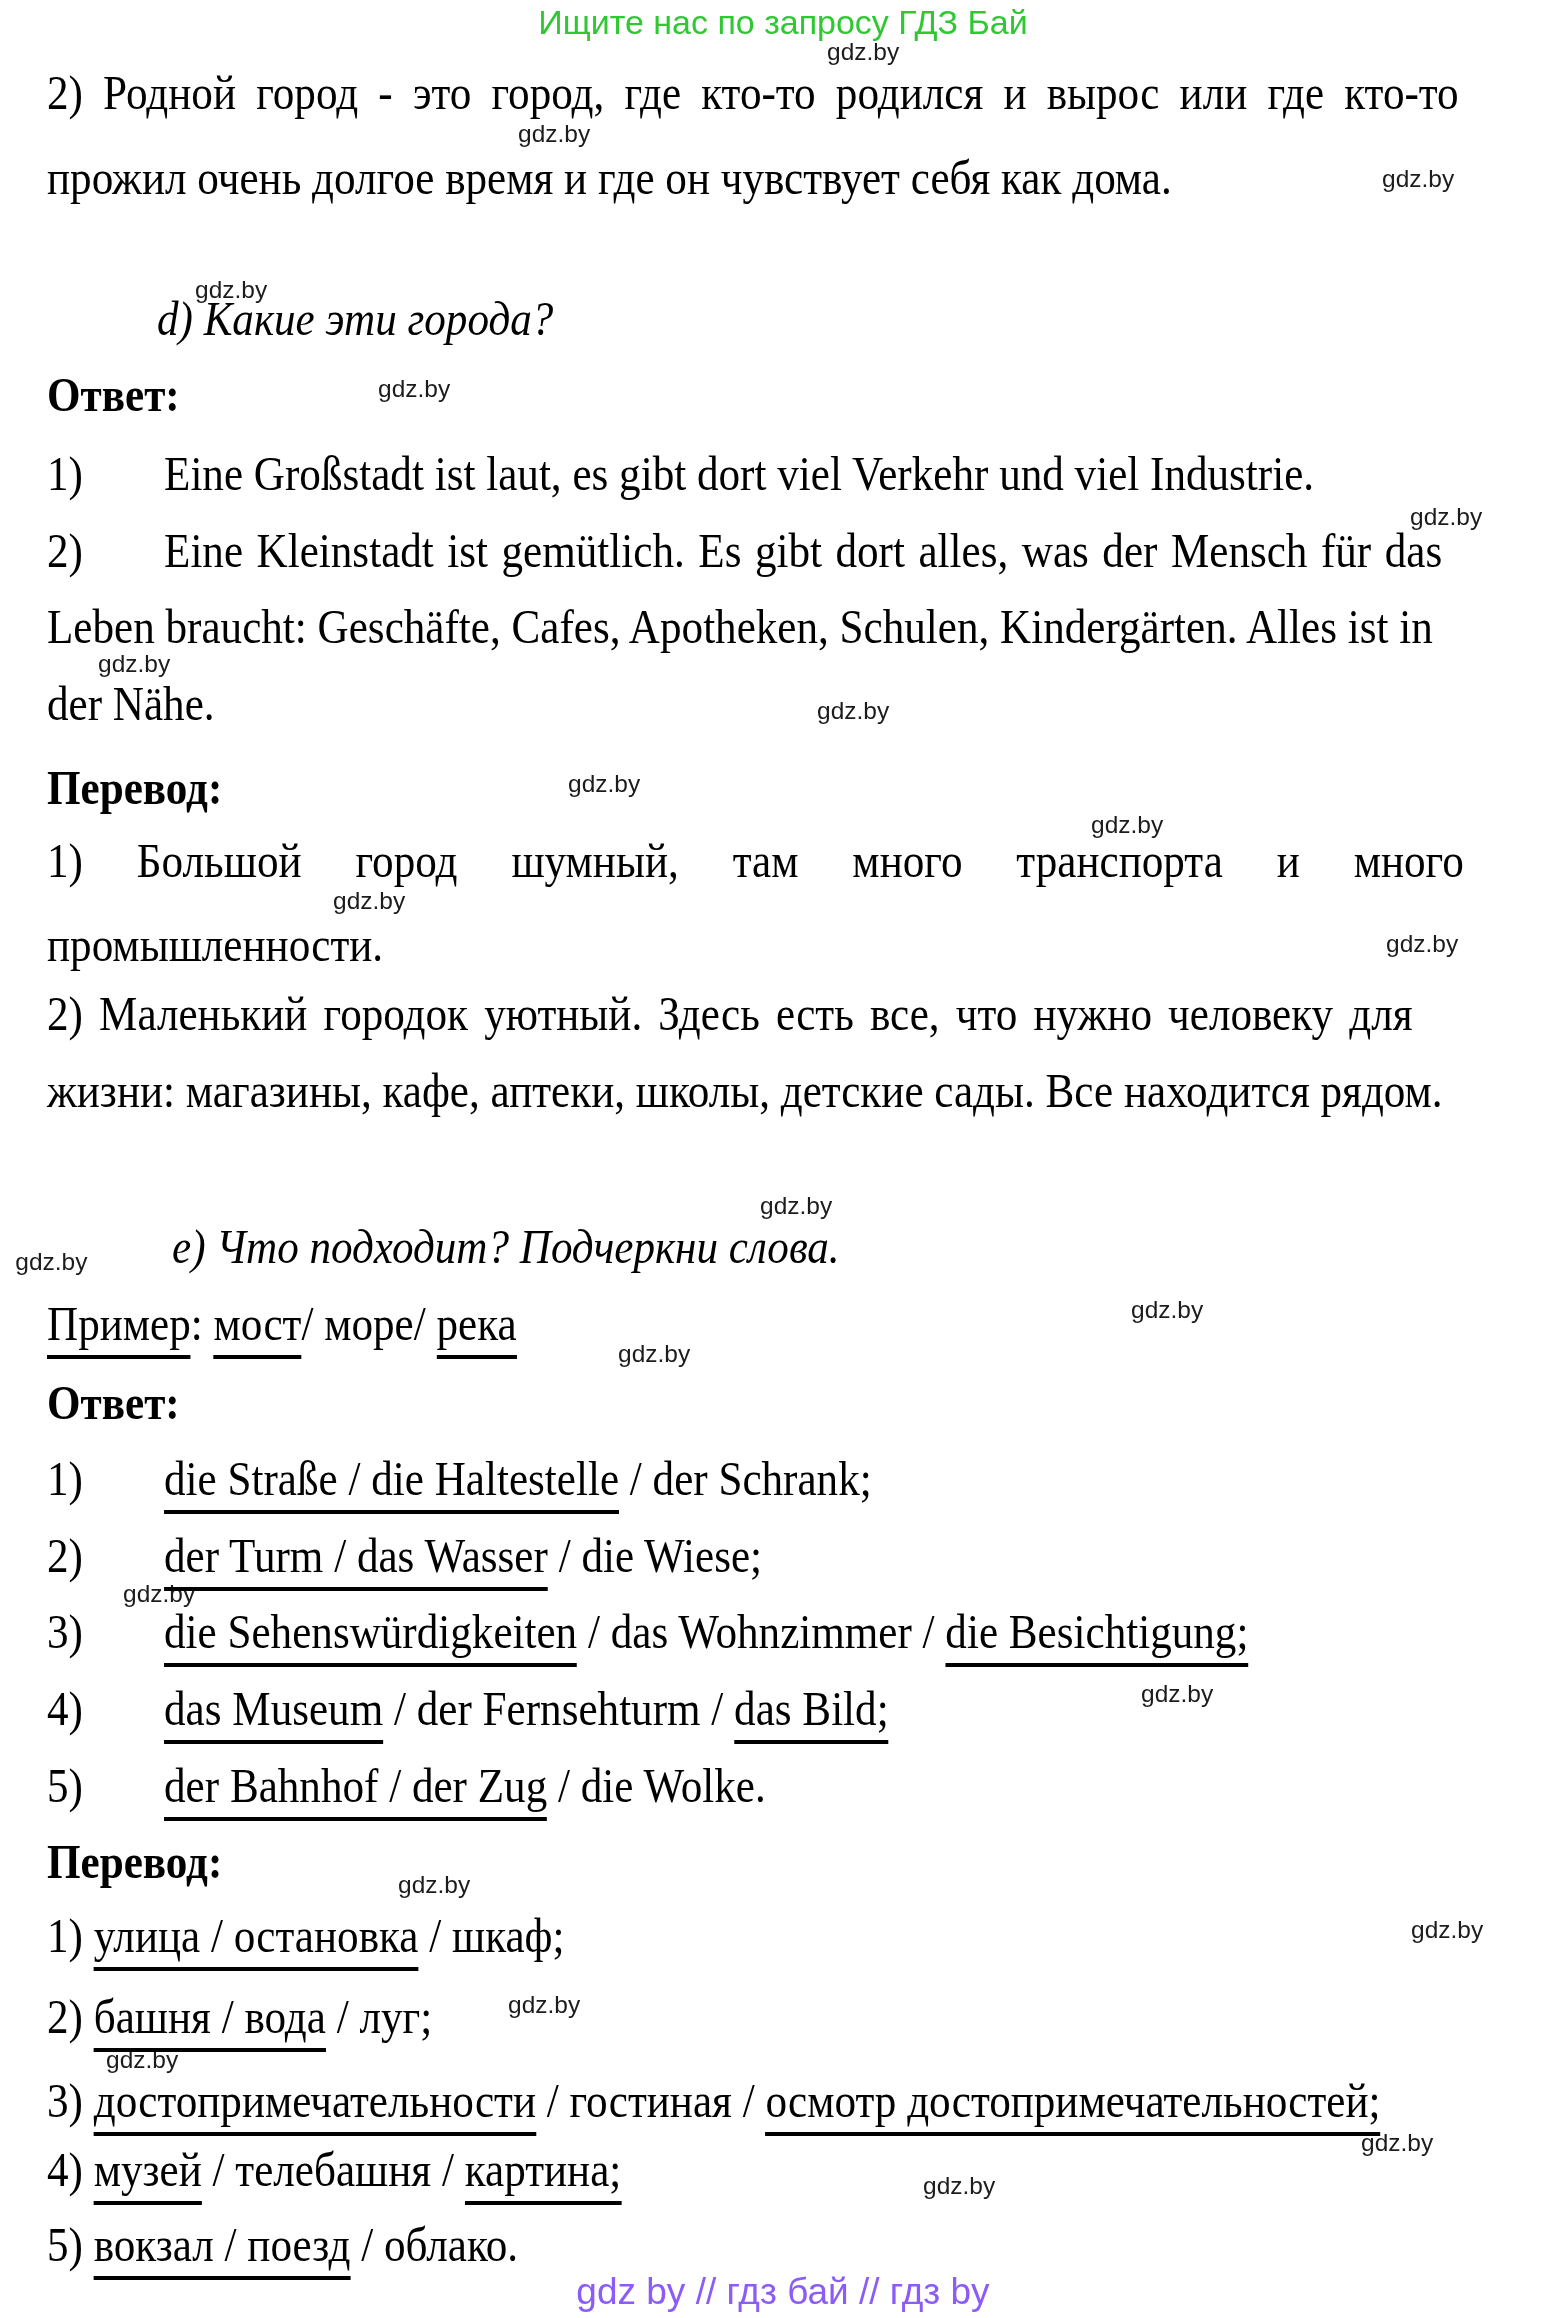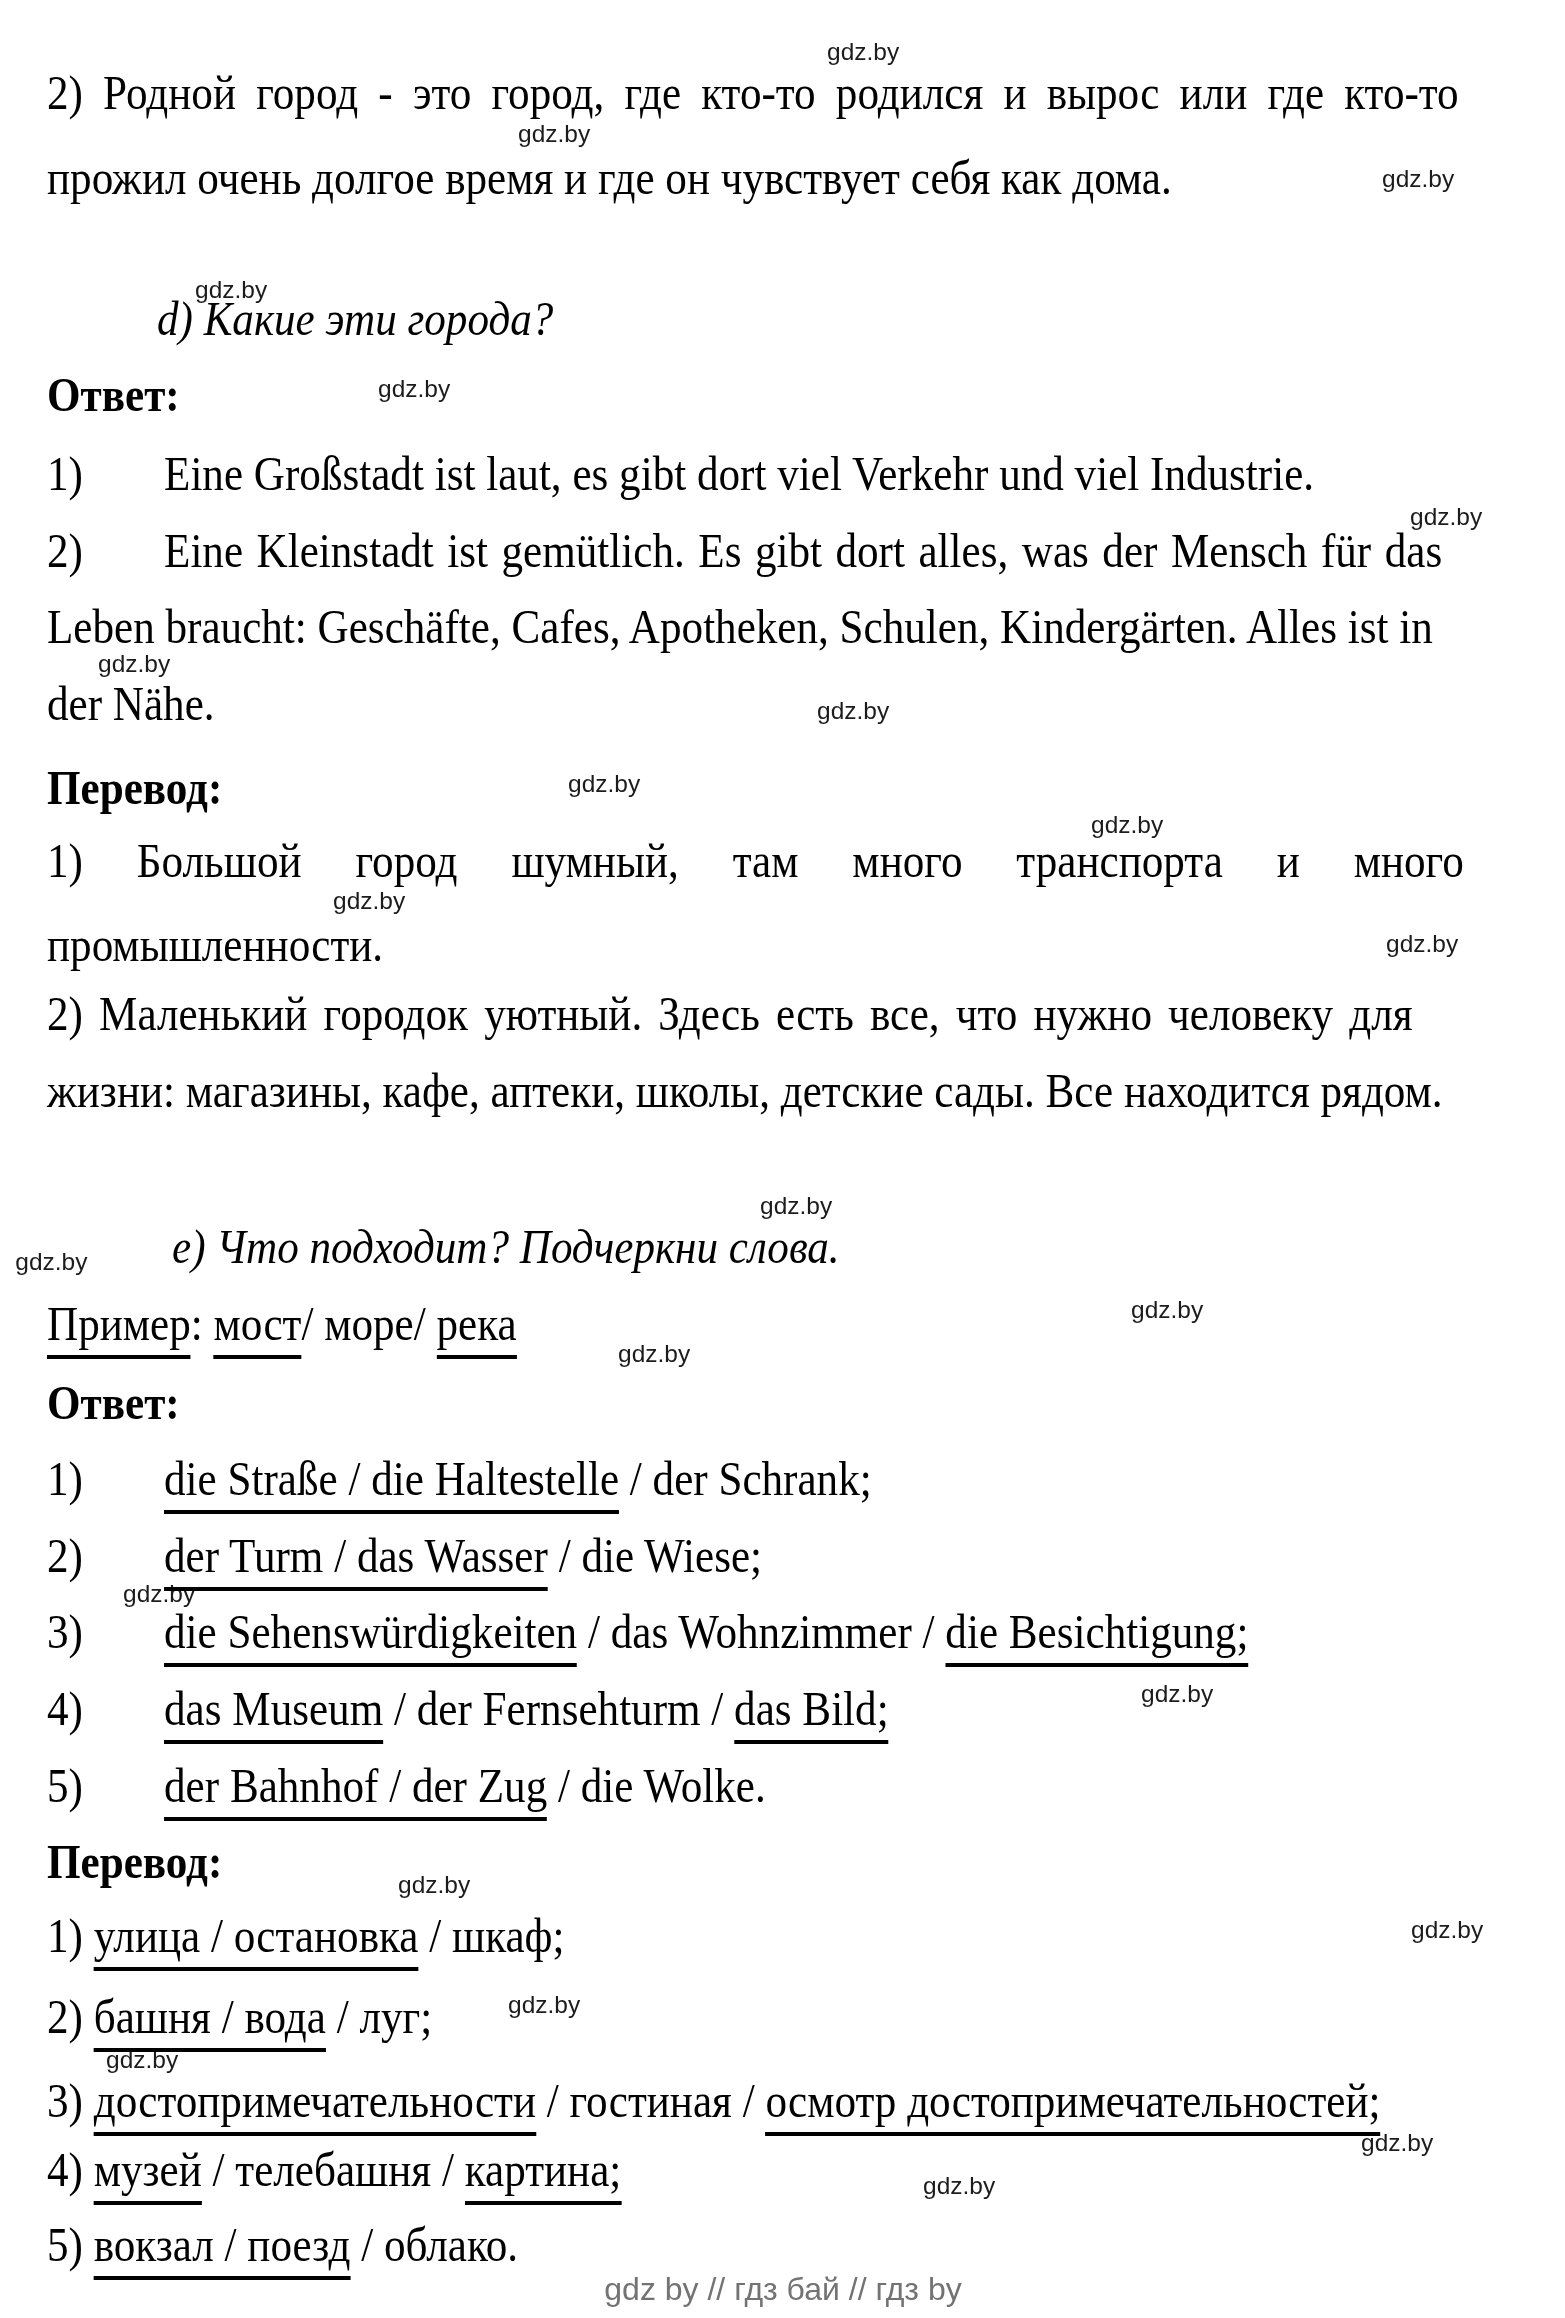--- a/index.html
+++ b/index.html
@@ -9,27 +9,28 @@
         transform:scaleX(0.88);transform-origin:0 0;}
   .b{font-weight:700;}
   .i{font-style:italic;}
   .num{display:inline-block;width:133px;}
   .u{border-bottom:4.6px solid #000;padding-bottom:3.8px;}
   .wm{position:absolute;font-family:"Liberation Sans",sans-serif;font-size:24.5px;color:#1c1c1c;
       white-space:nowrap;}
   .banner-top{position:absolute;top:3.1px;left:0;width:100%;text-align:center;
       font-family:"Liberation Sans",sans-serif;font-size:34px;color:#2fc832;}
   .banner-bottom{position:absolute;top:2271px;left:0;width:100%;text-align:center;
-      font-family:"Liberation Sans",sans-serif;font-size:32px;color:#737373;}
+      font-family:"Liberation Sans",sans-serif;font-size:37px;color:#8b5cf6;}
 </style>
 </head>
 <body>
 
 <div class="page">
 
+  <div class="banner-top">Ищите нас по запросу ГДЗ Бай</div>
 
   <span class="wm" style="left:827px;top:38px">gdz.by</span>
   <span class="wm" style="left:518px;top:120px">gdz.by</span>
   <span class="wm" style="left:1382px;top:165px">gdz.by</span>
   <span class="wm" style="left:195px;top:276px">gdz.by</span>
   <span class="wm" style="left:378px;top:375px">gdz.by</span>
   <span class="wm" style="left:1410px;top:503px">gdz.by</span>
   <span class="wm" style="left:98px;top:650px">gdz.by</span>
   <span class="wm" style="left:817px;top:697px">gdz.by</span>
   <span class="wm" style="left:568px;top:770px">gdz.by</span>

